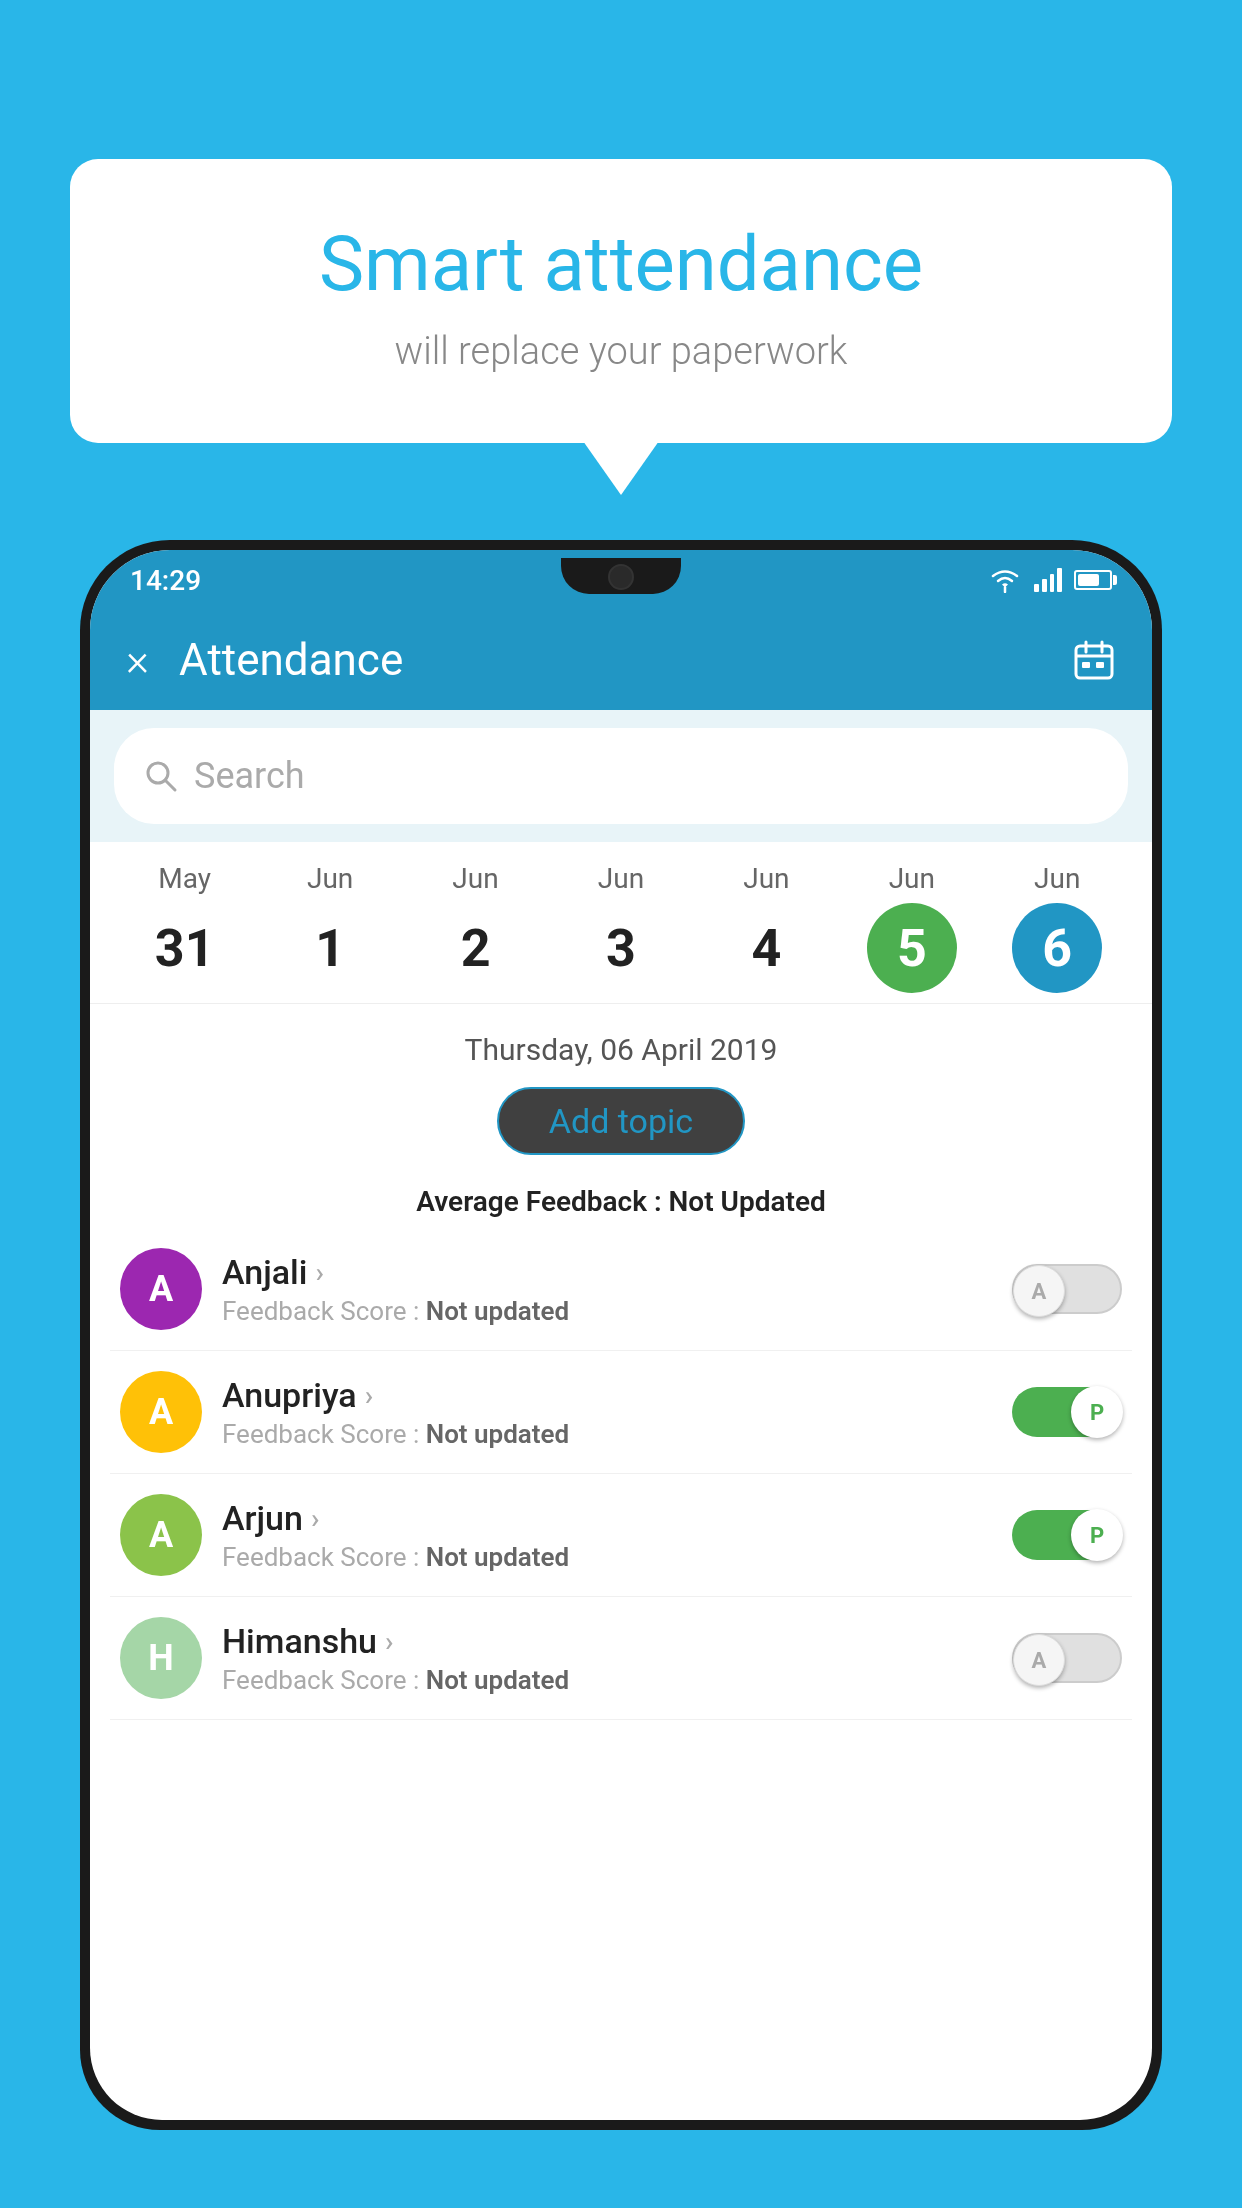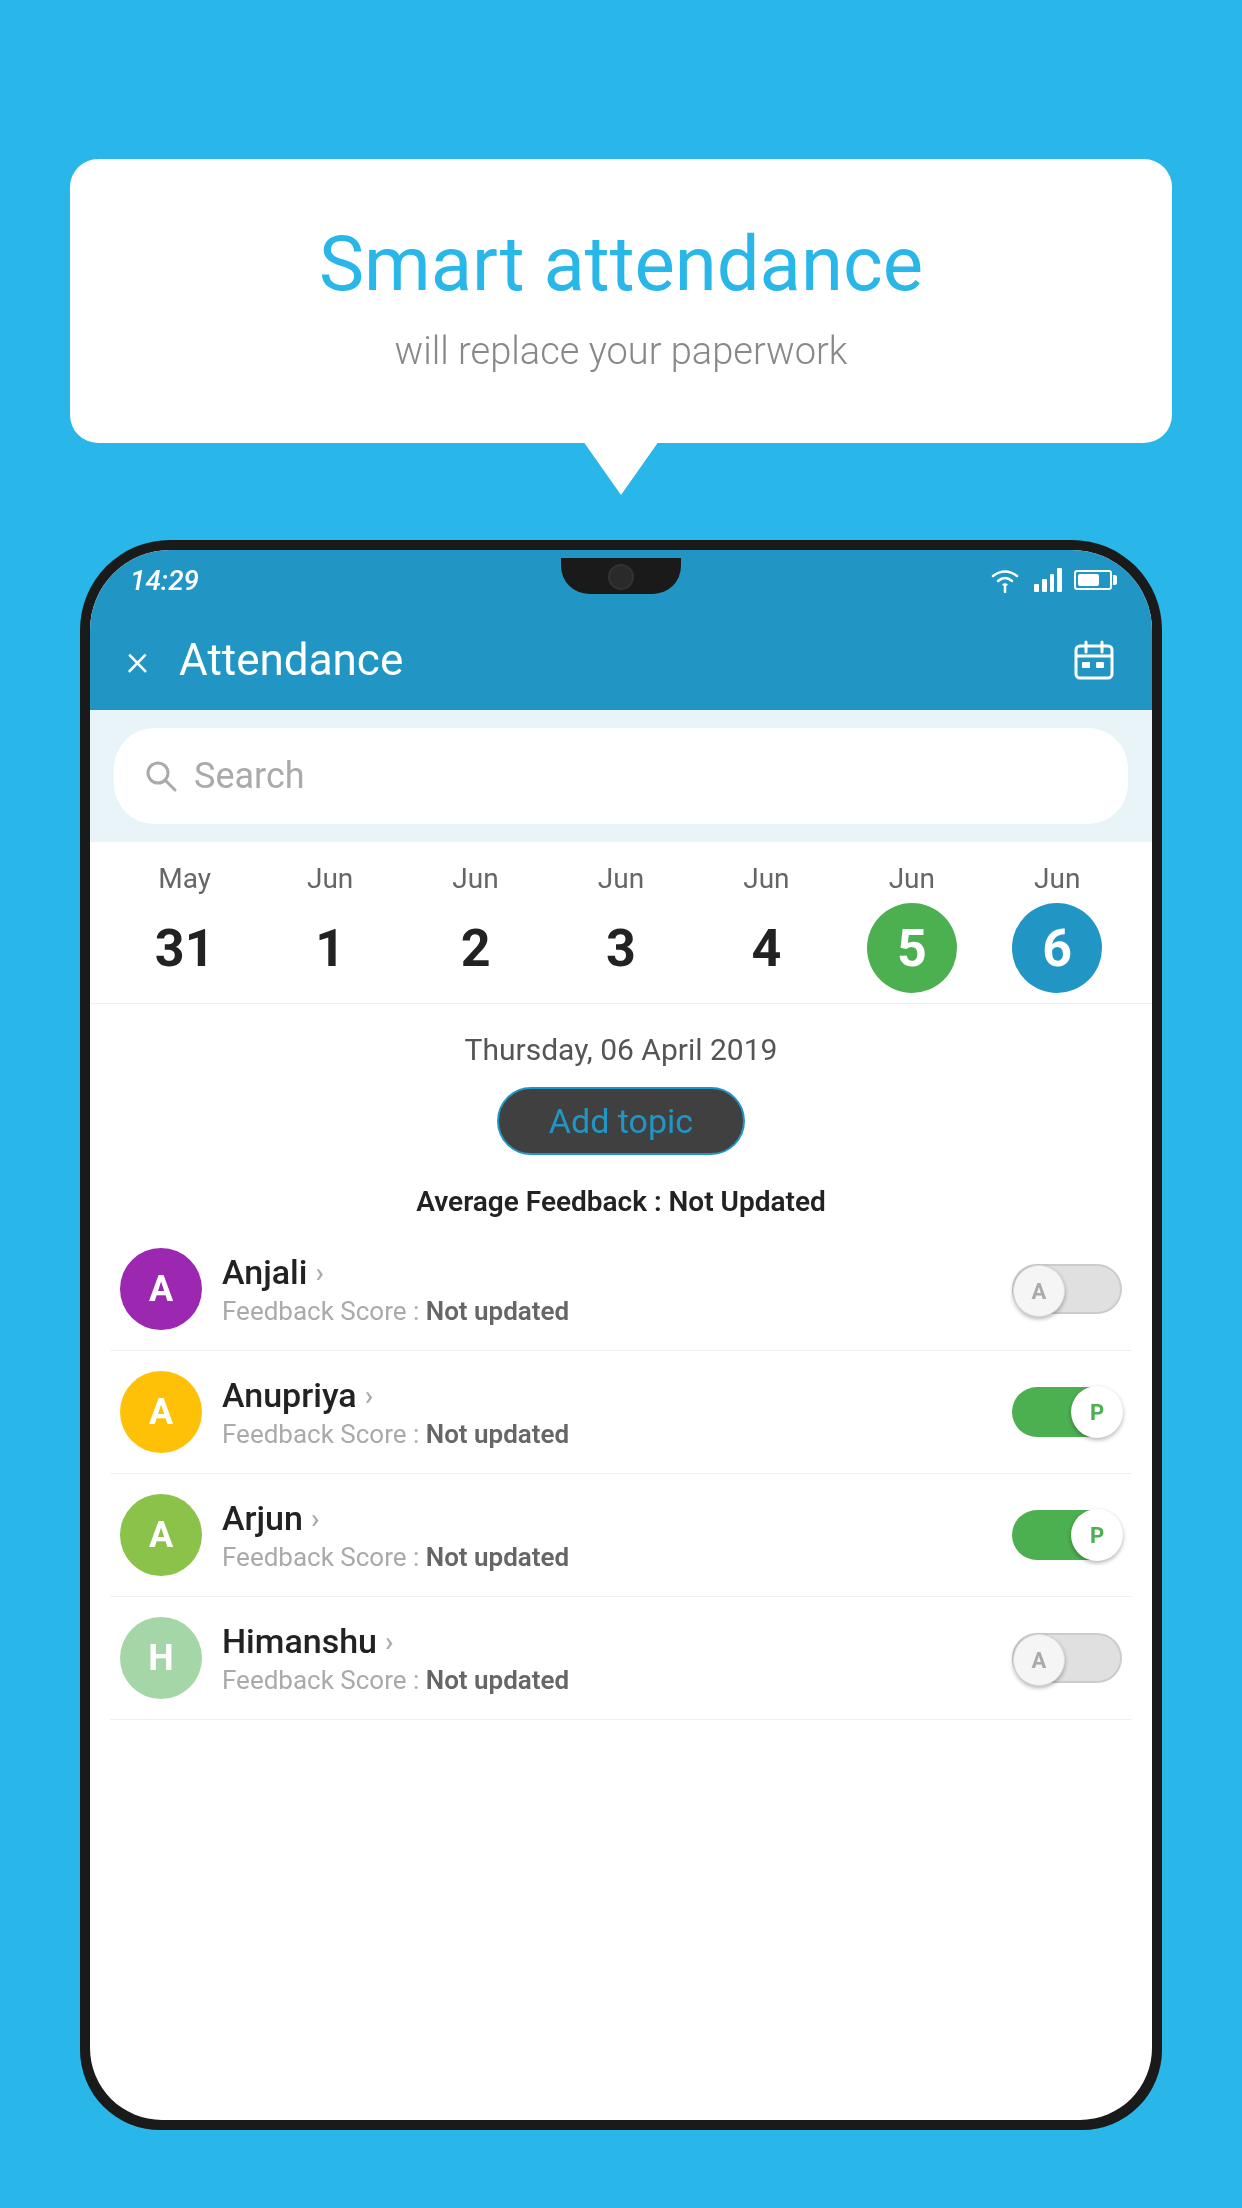--- a/index.html
+++ b/index.html
@@ -104,21 +104,20 @@
       height: 60px;
       display: flex;
       align-items: center;
       justify-content: space-between;
       padding: 0 40px;
     }
     .status-time {
       color: white;
       font-size: 28px;
       font-weight: 500;
-      font-style: italic;
     }
     .status-icons {
       display: flex;
       align-items: center;
       gap: 12px;
     }
     .signal-icon {
       width: 28px;
       height: 24px;
       display: flex;

